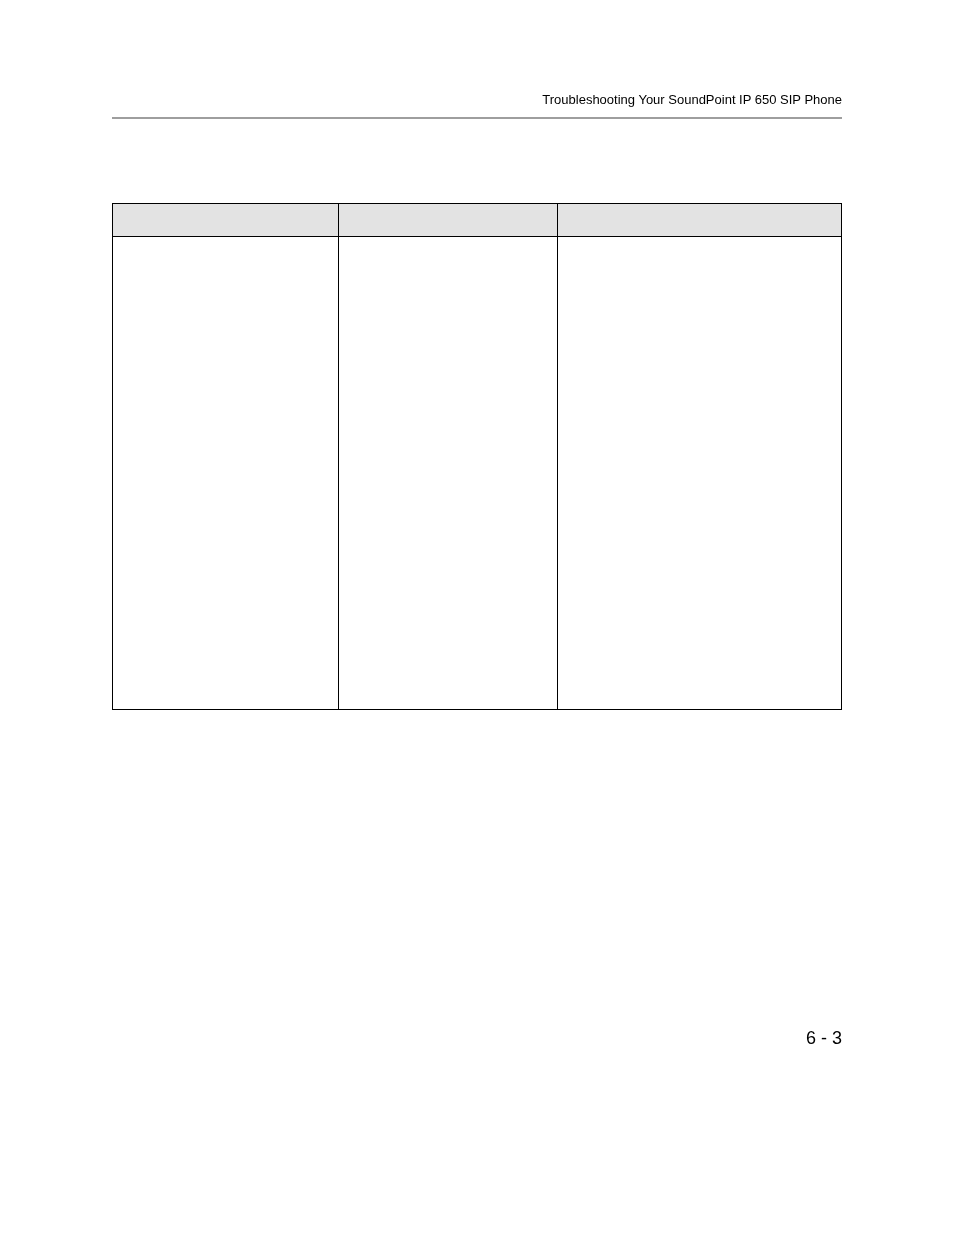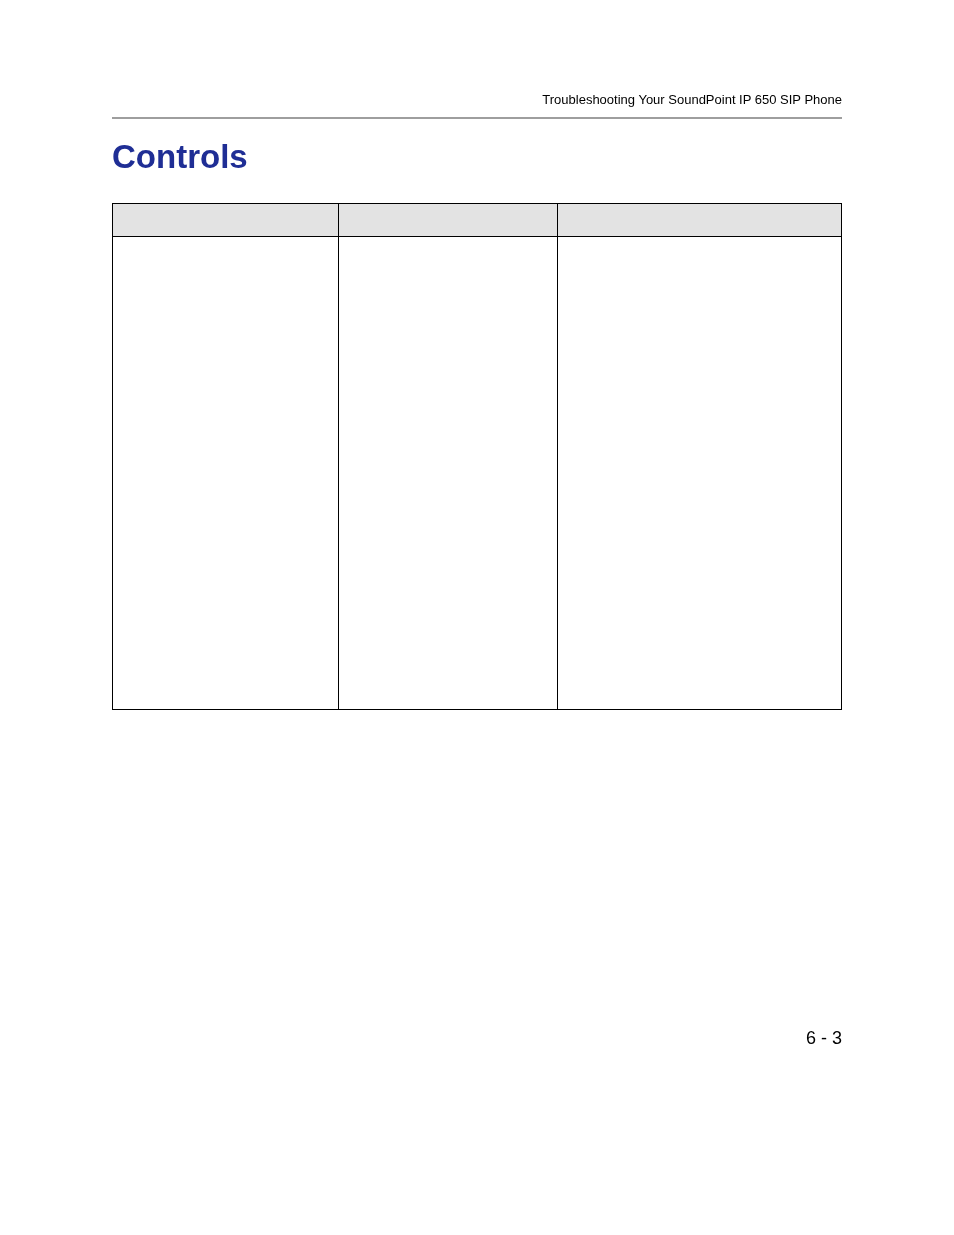--- a/index.html
+++ b/index.html
@@ -76,21 +76,20 @@
   }
 </style>
 </head>
 <body>
 
 <div class="page">
   <div class="header-text">Troubleshooting Your SoundPoint IP 650 SIP Phone</div>
 
   <div class="header-rule"></div>
 
-  <div class="section-title">Controls</div>
 
   <div class="table-wrap">
     <table>
       <colgroup>
         <col class="c1">
         <col class="c2">
         <col class="c3">
       </colgroup>
       <thead>
         <tr>

